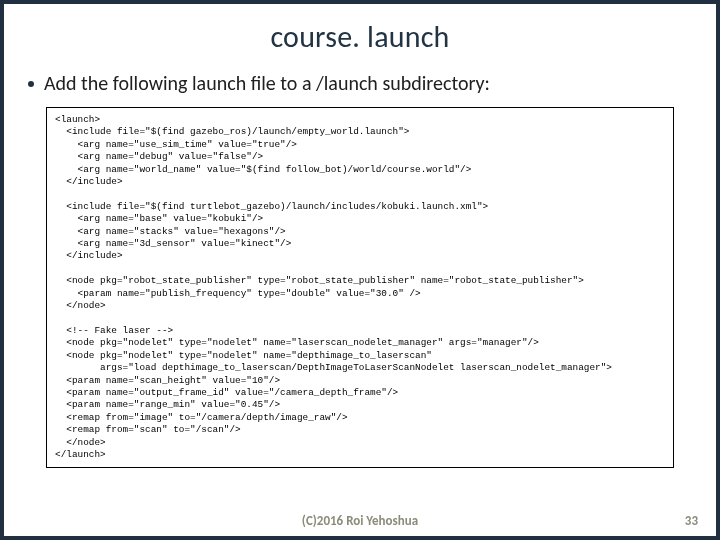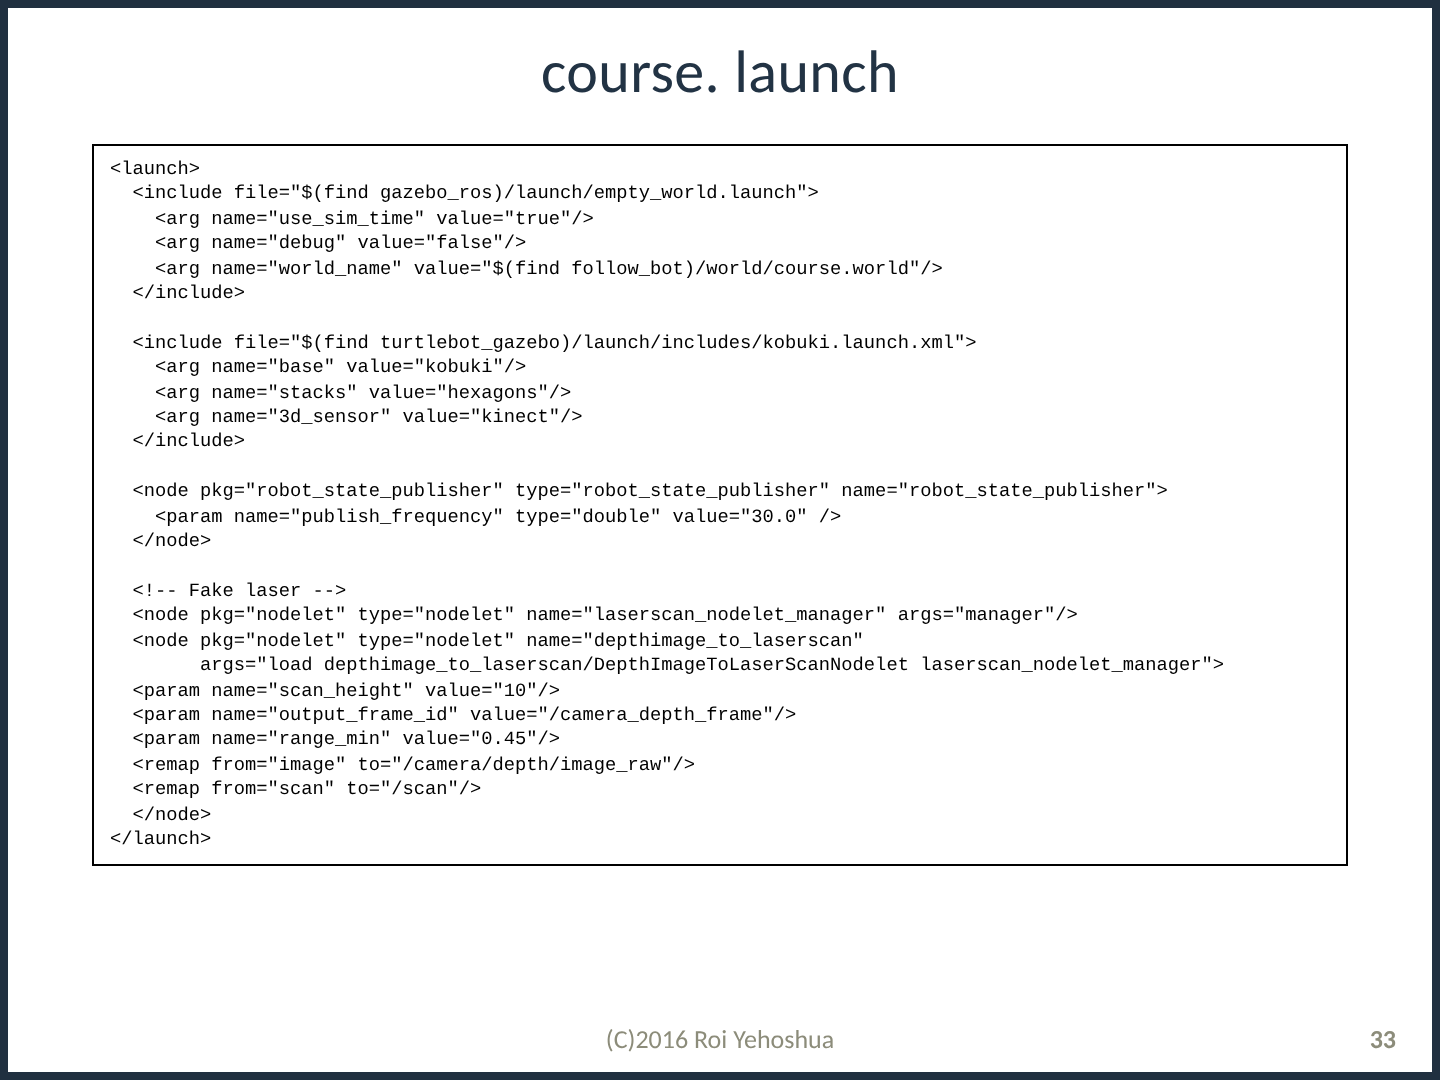--- a/index.html
+++ b/index.html
@@ -1,29 +1,32 @@
 <!DOCTYPE html>
 <html><head>
 <meta charset="utf-8">
 <style>
   * { margin:0; padding:0; box-sizing:border-box; }
   body { width:720px; height:540px; background:#fff; font-family:"Calibri","Segoe UI",sans-serif; position:relative; }
   .slide { width:720px; height:540px; border:4px solid #203040; position:relative; background:#fff; }
   .title { text-align:center; font-size:30px; color:#223344; padding-top:14px; font-weight:400; letter-spacing:0.2px; }
   .bullet { font-size:20px; color:#202020; padding:16px 14px 8px 24px; }
   .bullet .dot { display:inline-block; width:6px; height:6px; background:#203040; border-radius:50%; vertical-align:middle; margin-right:10px; margin-top:-3px; }
-  .codebox { margin:17px 42px; border:1.5px solid #000; background:#fff; padding:6px 8px 6px 8px; font-family:"Courier New",monospace; font-size:9.4px; line-height:1.32; color:#000; white-space:pre; overflow:hidden; }
-  .footer { position:absolute; bottom:8px; left:0; width:100%; text-align:center; font-size:13px; color:#8c8c7a; }
+  .codebox { margin:4px 42px; border:1.5px solid #000; background:#fff; padding:6px 8px 6px 8px; font-family:"Courier New",monospace; font-size:9.4px; line-height:1.32; color:#000; white-space:pre; overflow:hidden; }
+  .footer { position:absolute; bottom:8px; left:0; width:100%; text-align:center; font-size:13px; color:#8c8c7a;font-weight:bold; }
   .pagenum { position:absolute; bottom:8px; right:18px; font-size:13px; color:#8c8c7a;font-weight:bold; }
 </style>
 </head>
 <body>
 
 <div class="slide">
   <div class="title">course. launch</div>
+  <div class="bullet">
+    <span class="dot"></span><span>Add the following launch file to a /launch subdirectory:</span>
+  </div>
   <div class="codebox">&lt;launch&gt;
   &lt;include file="$(find gazebo_ros)/launch/empty_world.launch"&gt;
     &lt;arg name="use_sim_time" value="true"/&gt;
     &lt;arg name="debug" value="false"/&gt;
     &lt;arg name="world_name" value="$(find follow_bot)/world/course.world"/&gt;
   &lt;/include&gt;
 
   &lt;include file="$(find turtlebot_gazebo)/launch/includes/kobuki.launch.xml"&gt;
     &lt;arg name="base" value="kobuki"/&gt;
     &lt;arg name="stacks" value="hexagons"/&gt;

